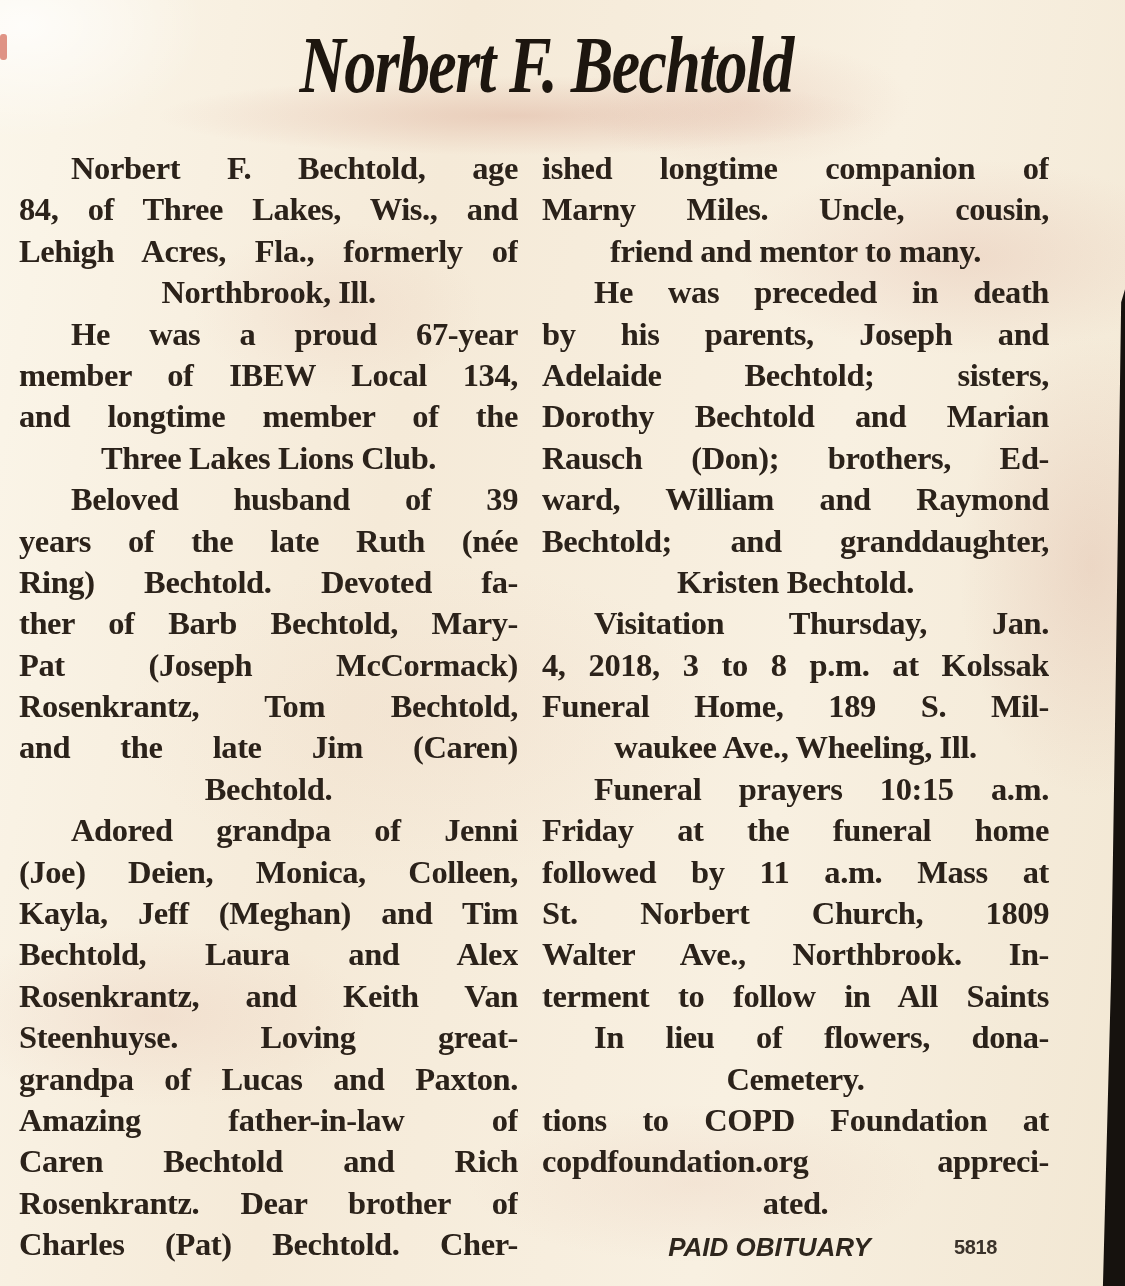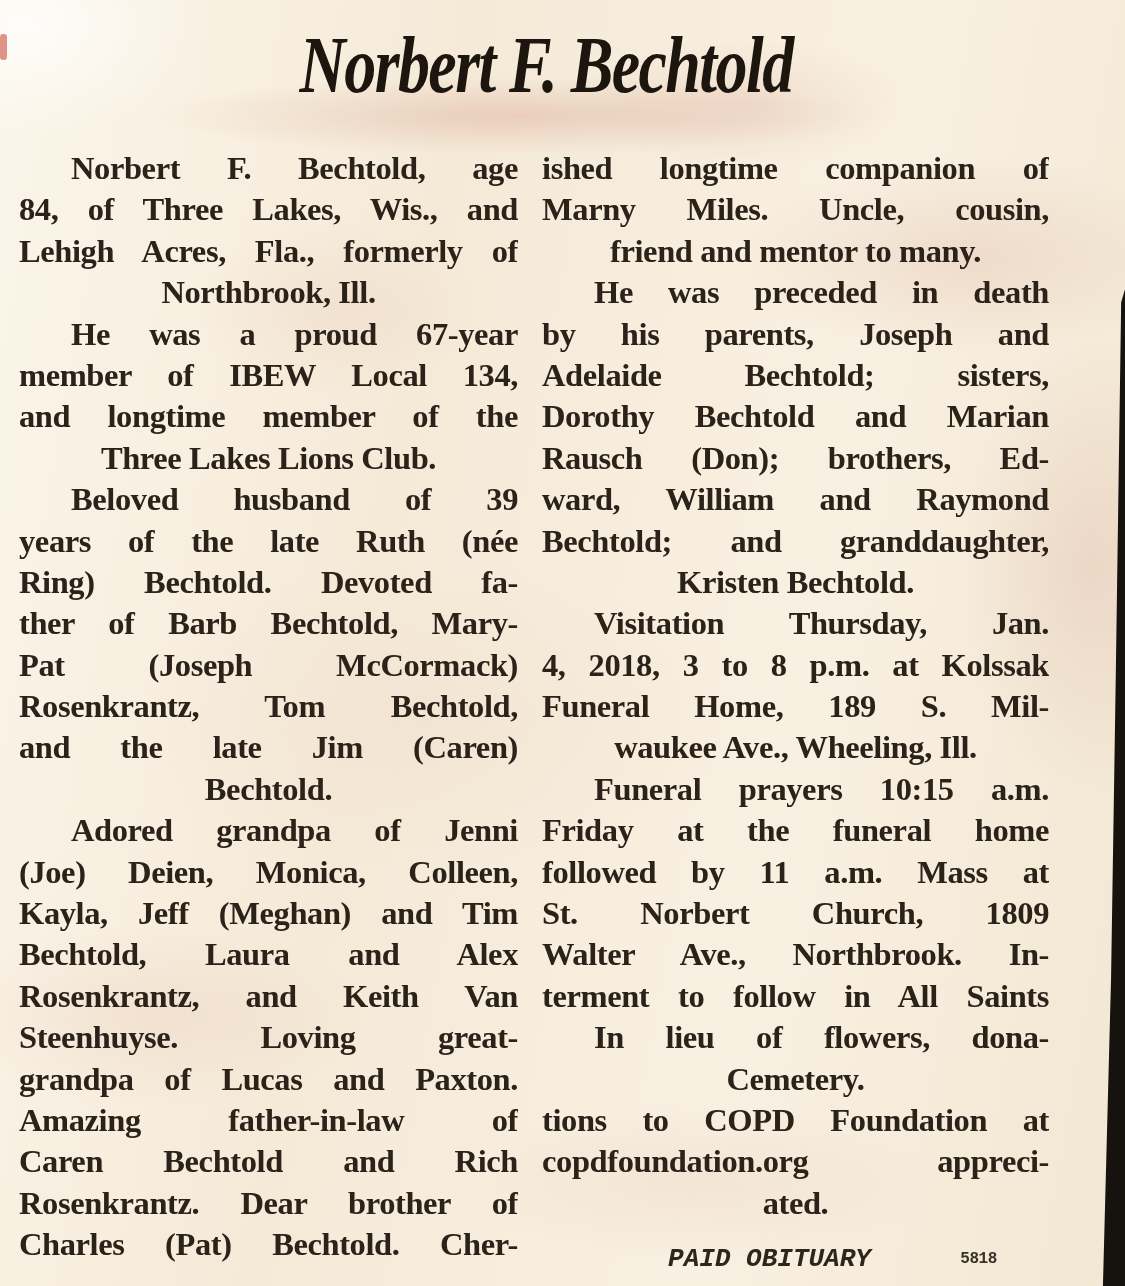--- a/index.html
+++ b/index.html
@@ -59,31 +59,31 @@
 
   .line{
     height:41.4px;line-height:41.4px;
     white-space:nowrap;overflow:hidden;
     text-align:center;
   }
   .line.j{text-align:justify;text-align-last:justify;}
   .line.indent{text-indent:52px;}
 
   .footer-row{
-    position:relative;height:30px;margin-top:20px;
-    font-family:Liberation Mono, monospace;
+    position:relative;height:30px;margin-top:8px;
+    font-family:Liberation Sans, sans-serif;
   }
   .paid{
     position:absolute;left:0;right:52px;text-align:center;
     font-size:26px;font-weight:700;font-style:italic;color:#2e261d;
     letter-spacing:0px;line-height:30px;
   }
   .code{
     position:absolute;right:52px;top:2px;
-    font-size:16px;font-weight:700;color:#3a322a;line-height:26px;
+    font-size:20px;font-weight:700;color:#3a322a;line-height:26px;
   }
 </style>
 </head>
 <body>
 
 <div class="sheet">
   <div class="texture"></div>
   <div class="red-mark"></div>
 
   <div class="headline">

